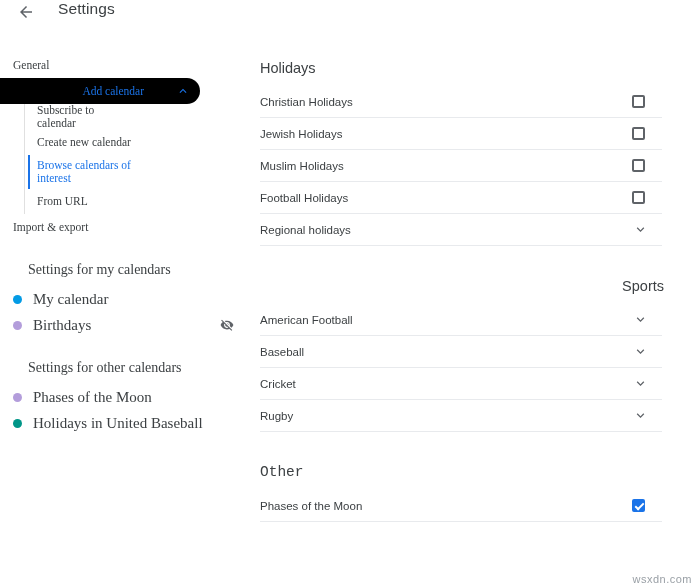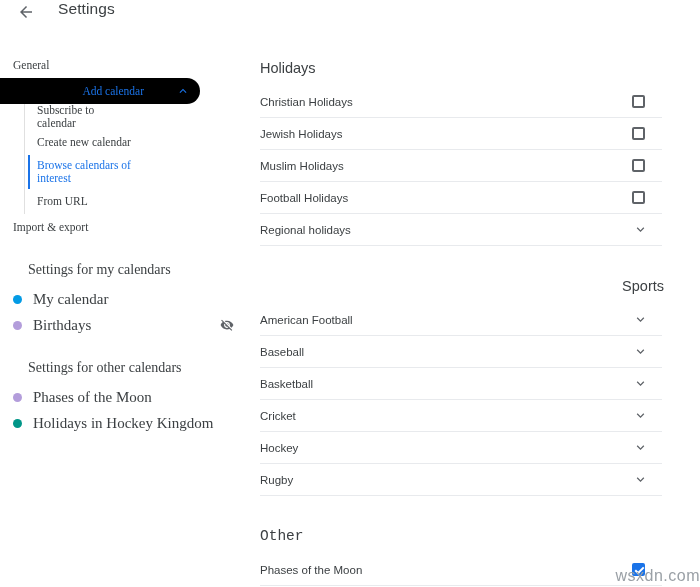--- a/index.html
+++ b/index.html
@@ -210,23 +210,23 @@
   .chev-down {
     color: #5f6368;
     margin-right: 14px;
     display: flex;
     align-items: center;
     cursor: pointer;
   }
 
   .watermark {
     position: absolute;
-    right: 0;
+    right: 8px;
     bottom: 2px;
-    font-size: 16px;
+    font-size: 11px;
     color: #9aa0a6;
     letter-spacing: 0.5px;
   }
 </style>
 </head>
 <body>
 
 <div class="header">
   <div class="back-btn">
     <span>
@@ -293,21 +293,21 @@
 
     <div class="section-title">Settings for other calendars</div>
 
     <div class="cal-item">
       <span class="cal-dot" style="background:#b39ddb"></span>
       <span class="cal-name">Phases of the Moon</span>
     </div>
 
     <div class="cal-item">
       <span class="cal-dot" style="background:#009688"></span>
-      <span class="cal-name">Holidays in Hockey Kingdom</span>
+      <span class="cal-name">Holidays in United Baseball</span>
     </div>
   </div>
 
   <div class="content">
     <div class="content-inner">
 
       <h2 class="group-heading">Holidays</h2>
 
       <div class="row">
         <span class="row-label">Christian Holidays</span>
@@ -346,37 +346,21 @@
       </div>
       <div class="row">
         <span class="row-label">Baseball</span>
         <span class="chev-down">
           <svg width="15" height="15" viewBox="0 0 24 24" fill="#5f6368">
               <path d="M7.41 8.59L12 13.17l4.59-4.58L18 10l-6 6-6-6z"></path>
             </svg>
         </span>
       </div>
       <div class="row">
-        <span class="row-label">Basketball</span>
-        <span class="chev-down">
-          <svg width="15" height="15" viewBox="0 0 24 24" fill="#5f6368">
-              <path d="M7.41 8.59L12 13.17l4.59-4.58L18 10l-6 6-6-6z"></path>
-            </svg>
-        </span>
-      </div>
-      <div class="row">
         <span class="row-label">Cricket</span>
-        <span class="chev-down">
-          <svg width="15" height="15" viewBox="0 0 24 24" fill="#5f6368">
-              <path d="M7.41 8.59L12 13.17l4.59-4.58L18 10l-6 6-6-6z"></path>
-            </svg>
-        </span>
-      </div>
-      <div class="row">
-        <span class="row-label">Hockey</span>
         <span class="chev-down">
           <svg width="15" height="15" viewBox="0 0 24 24" fill="#5f6368">
               <path d="M7.41 8.59L12 13.17l4.59-4.58L18 10l-6 6-6-6z"></path>
             </svg>
         </span>
       </div>
       <div class="row">
         <span class="row-label">Rugby</span>
         <span class="chev-down">
           <svg width="15" height="15" viewBox="0 0 24 24" fill="#5f6368">

